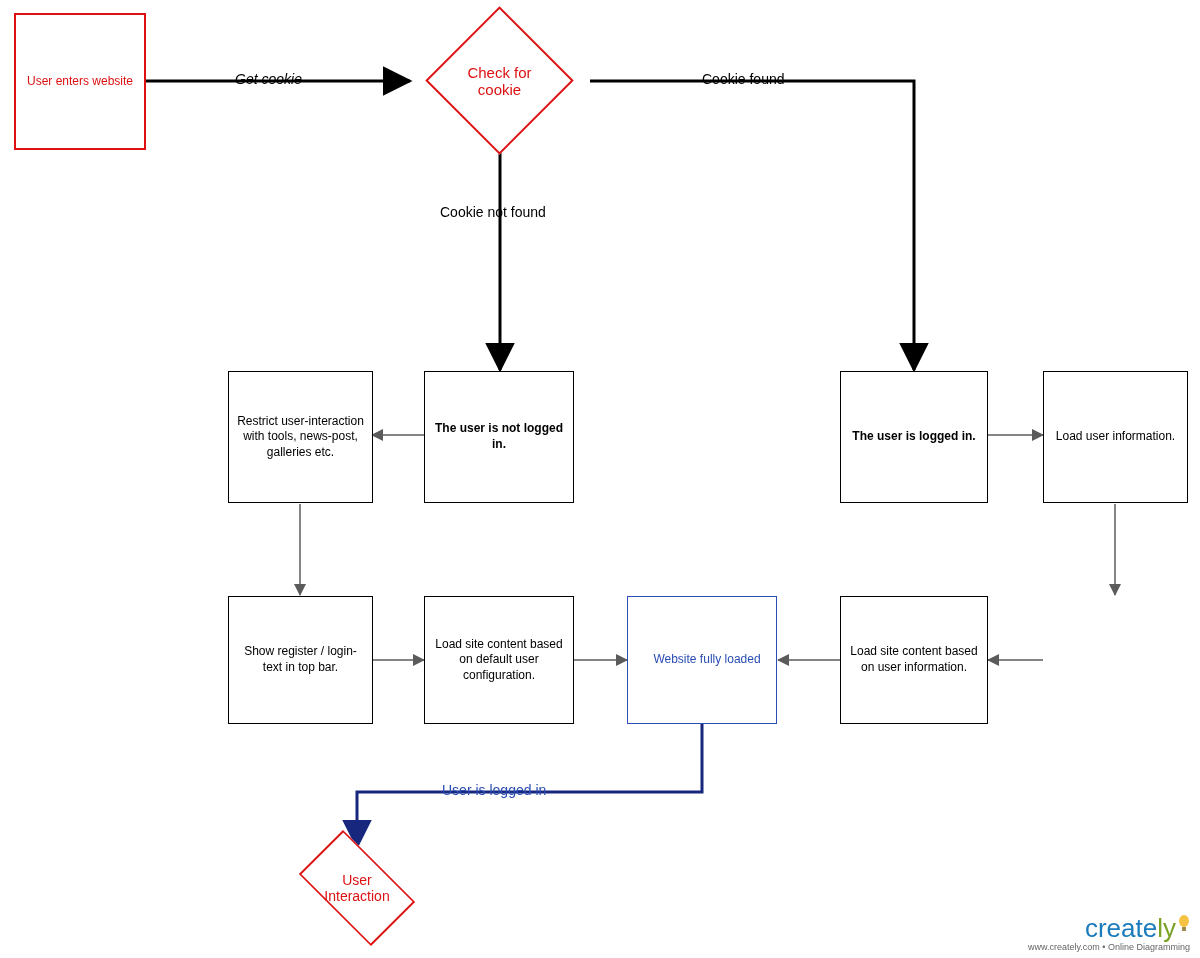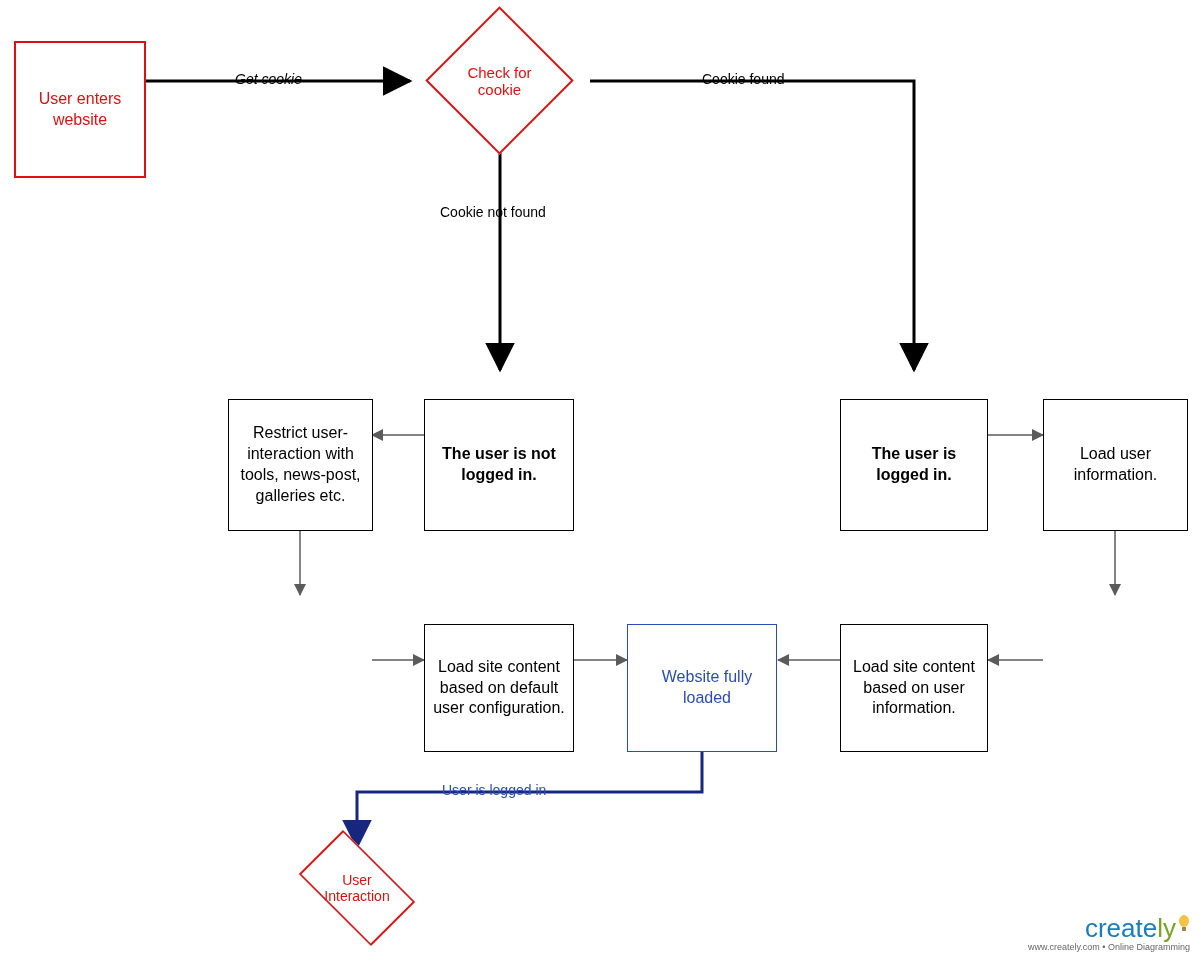--- a/index.html
+++ b/index.html
@@ -1,17 +1,17 @@
 <!DOCTYPE html>
 <html><head>
 <meta charset="utf-8">
 <style>
   html,body{margin:0;padding:0;width:1200px;height:958px;background:#fff;font-family:Arial,Helvetica,sans-serif;color:#000;}
   .canvas{position:relative;width:1200px;height:958px;}
-  .box{position:absolute;border:1px solid #000;display:flex;align-items:center;justify-content:center;text-align:center;padding:6px;box-sizing:border-box;font-size:16px;line-height:1.3;background:#fff;margin-top:28px;}
+  .box{position:absolute;border:1px solid #000;display:flex;align-items:center;justify-content:center;text-align:center;padding:6px;box-sizing:border-box;font-size:12px;line-height:1.3;background:#fff;}
   .box.red{border:2px solid #d11;color:#d11;}
   .box.blue{border:1px solid #2a4db3;color:#2a4db3;}
   .box.bold{font-weight:700;justify-content:center;}
   .diamond{position:absolute;}
   .diamond .shape{position:absolute;inset:0;transform:rotate(45deg);border:2px solid #d11;background:#fff;}
   .diamond .label{position:absolute;inset:0;display:flex;align-items:center;justify-content:center;color:#d11;font-size:15px;text-align:center;padding:4px;}
   .edge-label{position:absolute;font-size:14px;color:#000;white-space:nowrap;}
   .edge-label.blue{color:#2a4db3;}
   svg.edges{position:absolute;left:0;top:0;width:1200px;height:958px;pointer-events:none;}
   .watermark{position:absolute;right:10px;bottom:6px;text-align:right;}
@@ -83,20 +83,23 @@
   </div>
 
   <div class="box" style="left:228px;top:371px;width:145px;height:132px;">
     <span>Restrict user-interaction with tools, news-post, galleries etc.</span>
   </div>
 
   <div class="box" style="left:1043px;top:371px;width:145px;height:132px;">
     <span>Load user information.</span>
   </div>
 
+  <div class="box" style="left:228px;top:596px;width:145px;height:128px;">
+    <span>Show register / login-text in top bar.</span>
+  </div>
 
   <div class="box" style="left:424px;top:596px;width:150px;height:128px;">
     <span>Load site content based on default user configuration.</span>
   </div>
 
   <div class="box blue" style="left:627px;top:596px;width:150px;height:128px;padding-left:16px;">
     <span>Website fully loaded</span>
   </div>
 
   <div class="box" style="left:840px;top:596px;width:148px;height:128px;">

